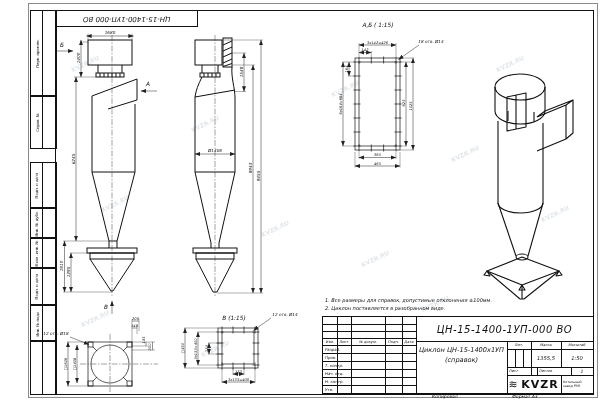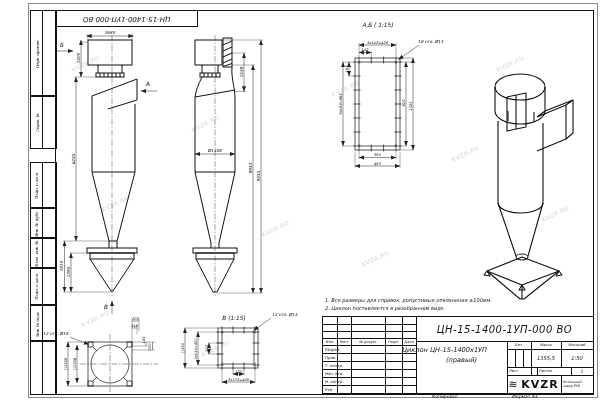--- a/index.html
+++ b/index.html
@@ -309,22 +309,22 @@
 
     <div class="cell f38 jl" style="left:0;top:28px;width:28px;height:8px">Разраб.</div>
     <div class="cell f38 jl" style="left:0;top:36px;width:28px;height:8px">Пров.</div>
     <div class="cell f38 jl" style="left:0;top:44px;width:28px;height:8px">Т. контр.</div>
     <div class="cell f38 jl" style="left:0;top:52px;width:28px;height:8px">Нач. отд.</div>
     <div class="cell f38 jl" style="left:0;top:60px;width:28px;height:8px">Н. контр.</div>
     <div class="cell f38 jl" style="left:0;top:68px;width:28px;height:8px">Утв.</div>
 
     <div class="cell f10" style="left:93px;top:0;width:177px;height:24px">ЦН-15-1400-1УП-000 ВО</div>
 
-    <div class="cell f65" style="left:76px;top:28px;width:91px;height:10px">Циклон ЦН-15-1400х1УП</div>
-    <div class="cell f65" style="left:93px;top:38px;width:91px;height:10px">(правый)</div>
+    <div class="cell f65" style="left:93px;top:28px;width:91px;height:10px">Циклон ЦН-15-1400х1УП</div>
+    <div class="cell f65" style="left:93px;top:38px;width:91px;height:10px">(справок)</div>
 
     <div class="cell f36" style="left:184px;top:24px;width:24px;height:8px">Лит.</div>
     <div class="cell f36" style="left:208px;top:24px;width:30px;height:8px">Масса</div>
     <div class="cell f36" style="left:238px;top:24px;width:32px;height:8px">Масштаб</div>
     <div class="cell f5" style="left:208px;top:32px;width:30px;height:18px">1355,5</div>
     <div class="cell f5" style="left:238px;top:32px;width:32px;height:18px">1:50</div>
 
     <div class="cell f36 jl" style="left:184px;top:50px;width:30px;height:8px">Лист</div>
     <div class="cell f36 jl" style="left:214px;top:50px;width:34px;height:8px">Листов</div>
     <div class="cell f45" style="left:248px;top:50px;width:22px;height:8px">1</div>

